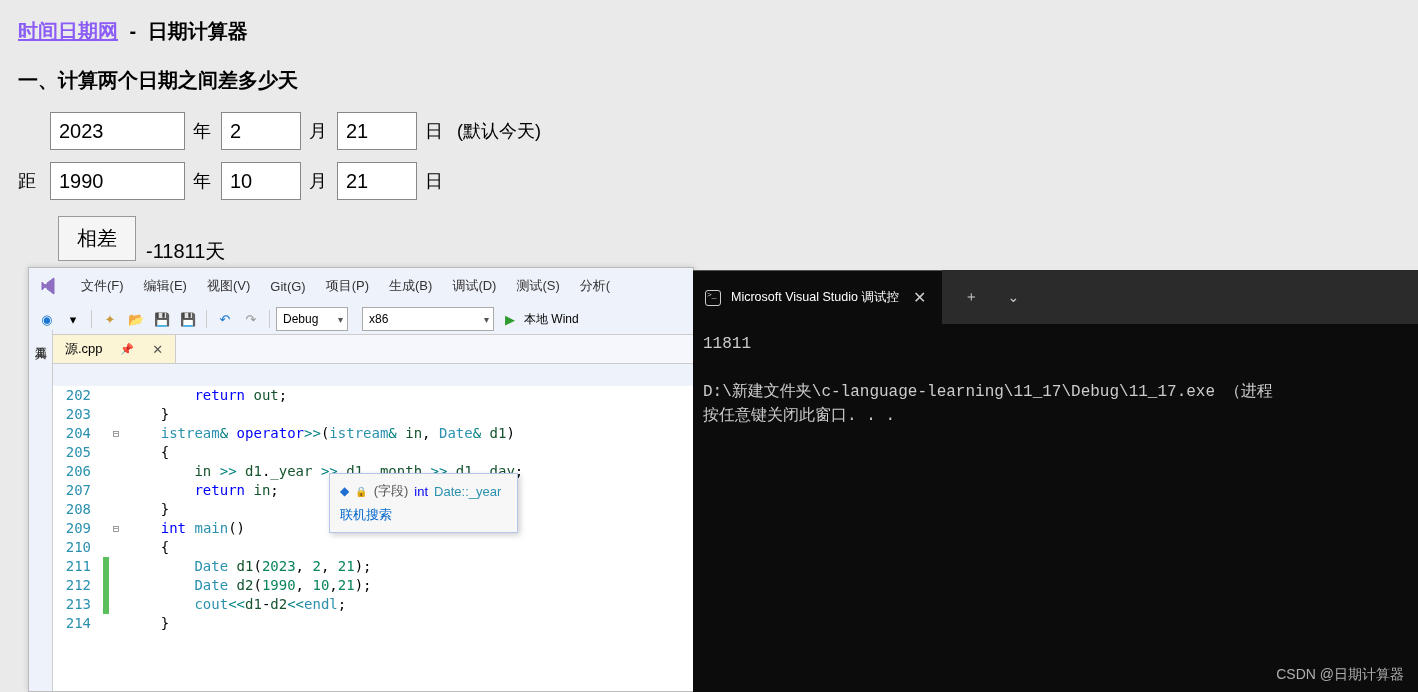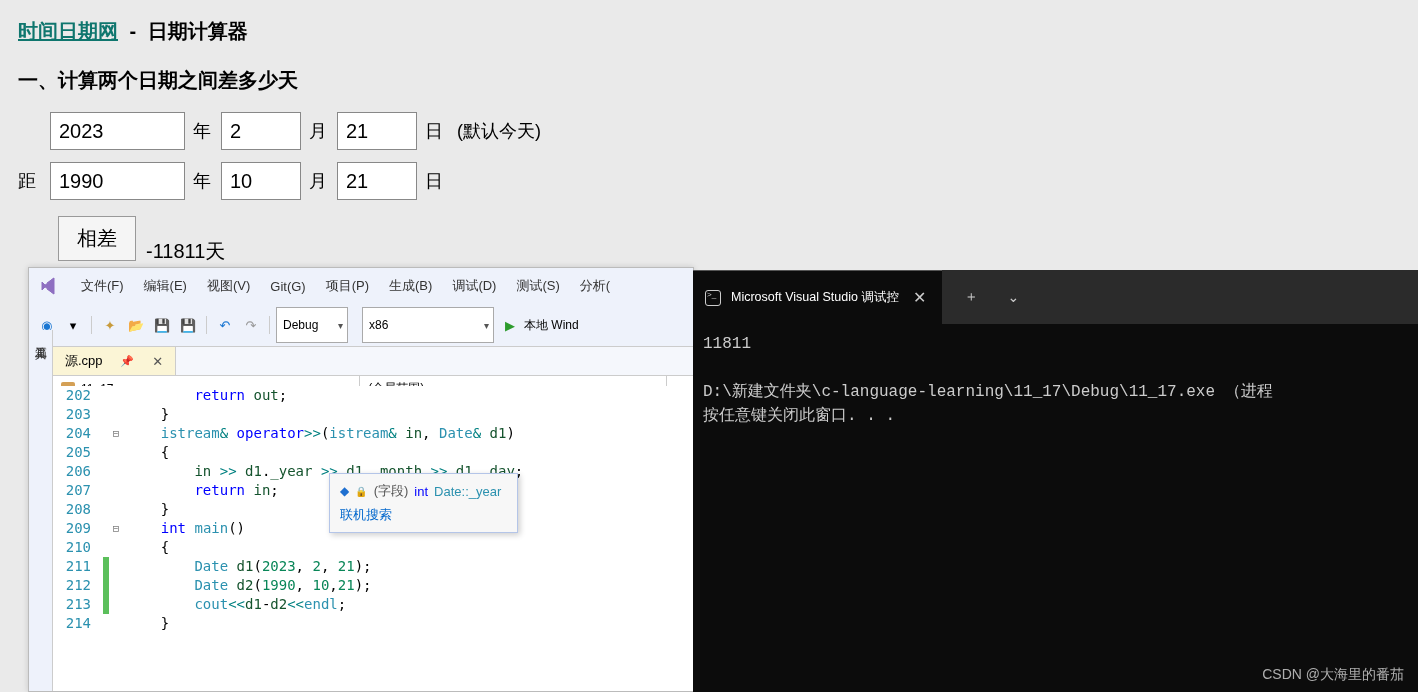--- a/index.html
+++ b/index.html
@@ -1,20 +1,20 @@
 <!DOCTYPE html>
 <html><head>
 <meta charset="utf-8">
 <style>
   * { box-sizing: border-box; margin: 0; padding: 0; }
   body { font-family: "Microsoft YaHei", Arial, sans-serif; background: #eaeaea; width: 1418px; height: 692px; overflow: hidden; position: relative; }
   
   .web-section { padding: 18px; background: #eaeaea; }
   .web-title { font-size: 20px; font-weight: bold; margin-bottom: 22px; }
-  .web-title a { color: #0f766e; text-decoration: underline; }
+  .web-title a { color: #8b5cf6; text-decoration: underline; }
   .web-title .sep { color: #000; margin: 0 6px; }
   .section-heading { font-size: 20px; font-weight: bold; margin-bottom: 18px; }
   
   .date-row { display: flex; align-items: center; font-size: 18px; margin-bottom: 12px; }
   .date-row .prefix { width: 32px; display: inline-block; }
   .date-input { width: 135px; height: 38px; font-size: 20px; padding: 4px 8px; border: 1px solid #888; background: #fff; margin-right: 4px; }
   .date-input.sm { width: 80px; }
   .date-row .lbl { margin: 0 10px 0 4px; }
   .hint { margin-left: 4px; }
   
@@ -22,21 +22,21 @@
   .diff-btn { font-size: 20px; padding: 8px 18px; background: #f5f5f5; border: 1px solid #999; cursor: pointer; }
   .result-text { font-size: 20px; margin-left: 10px; margin-top: 26px; }
   
   .vs-window { position: absolute; left: 28px; top: 267px; width: 666px; height: 425px; background: #eef2fb; border: 1px solid #bbb; box-shadow: 0 0 6px rgba(0,0,0,0.15); }
   .vs-menubar { display: flex; align-items: center; padding: 4px 6px; font-size: 13px; color: #333; background: #eef2fb; }
   .vs-logo { width: 28px; height: 28px; display: flex; align-items: center; justify-content: center; margin-right: 8px; }
   .vs-menubar .menu-item { padding: 4px 10px; cursor: pointer; }
   .vs-toolbar { display: flex; align-items: center; padding: 3px 6px; background: #eef2fb; border-bottom: 1px solid #ccc; font-size: 13px; gap: 2px; }
   .tb-btn { width: 24px; height: 22px; display: flex; align-items: center; justify-content: center; cursor: pointer; border-radius: 2px; }
   .tb-sep { width: 1px; height: 18px; background: #ccc; margin: 0 4px; }
-  .tb-combo { height: 36px; border: 1px solid #aaa; background: #fff; padding: 0 18px 0 6px; font-size: 12px; display: flex; align-items: center; position: relative; cursor: pointer; }
+  .tb-combo { height: 24px; border: 1px solid #aaa; background: #fff; padding: 0 18px 0 6px; font-size: 12px; display: flex; align-items: center; position: relative; cursor: pointer; }
   .tb-combo::after { content: "▾"; position: absolute; right: 4px; color: #555; font-size: 10px; }
   .tb-play { color: #2d9b2d; margin-left: 2px; }
   
   .vs-tab-row { display: flex; background: #f5f7fc; border-bottom: 1px solid #ccc; }
   .vs-sidebar { position: absolute; left: 0; top: 62px; width: 24px; bottom: 0; background: #eef2fb; border-right: 1px solid #ccc; writing-mode: vertical-rl; text-orientation: upright; font-size: 12px; padding-top: 8px; color: #333; display: flex; align-items: center; }
   .vs-tab { background: #fbf5d6; padding: 5px 12px; font-size: 13px; display: flex; align-items: center; gap: 18px; border-right: 1px solid #ccc; margin-left: 24px; }
   .vs-tab .pin { color: #666; font-size: 11px; }
   .vs-tab .close { color: #555; cursor: pointer; font-size: 13px; }
   
   .vs-nav-row { display: flex; background: #fff; border-bottom: 1px solid #ccc; margin-left: 24px; }
@@ -158,29 +158,20 @@
   <div class="vs-sidebar">工具箱</div>
 
   <div class="vs-tab-row">
     <div class="vs-tab">
       <span>源.cpp</span>
       <span class="pin">📌</span>
       <span class="close">✕</span>
     </div>
   </div>
 
-  <div class="vs-nav-row">
-    <div class="vs-nav-combo">
-      <span class="vs-nav-icon"></span>
-      <span>11_17</span>
-    </div>
-    <div class="vs-nav-combo">
-      <span>(全局范围)</span>
-    </div>
-  </div>
 
   <div class="code-area" id="code-area">
       <div class="code-line">
         <span class="line-num">202</span>
         <span class="changebar "></span>
         <span class="fold-col"></span>
         <span class="code-text">        <span class="kw">return</span> <span class="mem">out</span>;</span>
       </div>
       <div class="code-line">
         <span class="line-num">203</span>
@@ -281,13 +272,13 @@
       <span class="console-ctrl">＋</span>
       <span class="console-ctrl">⌄</span>
     </div>
   </div>
   <div class="console-body">11811
 
 D:\新建文件夹\c-language-learning\11_17\Debug\11_17.exe （进程
 按任意键关闭此窗口. . .</div>
 </div>
 
-<div class="watermark">CSDN @大海里的番茄</div>
+<div class="watermark">CSDN @日期计算器</div>
 
 </body></html>

